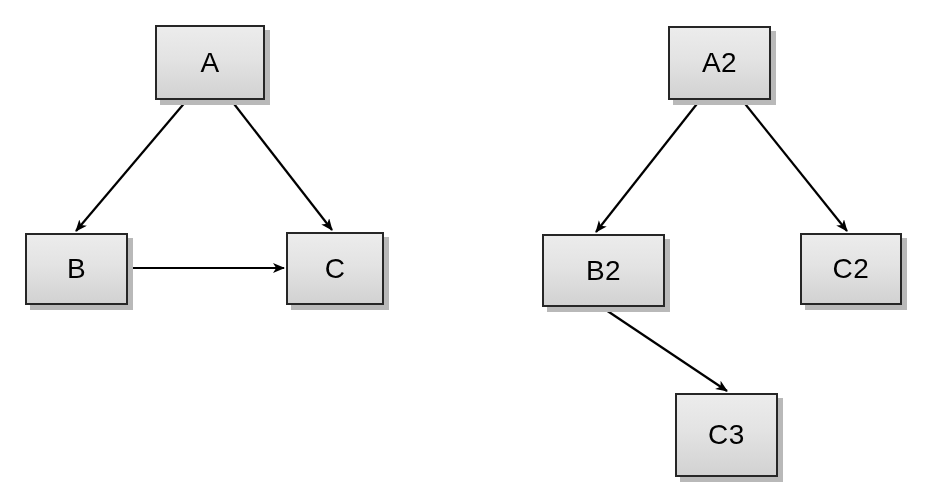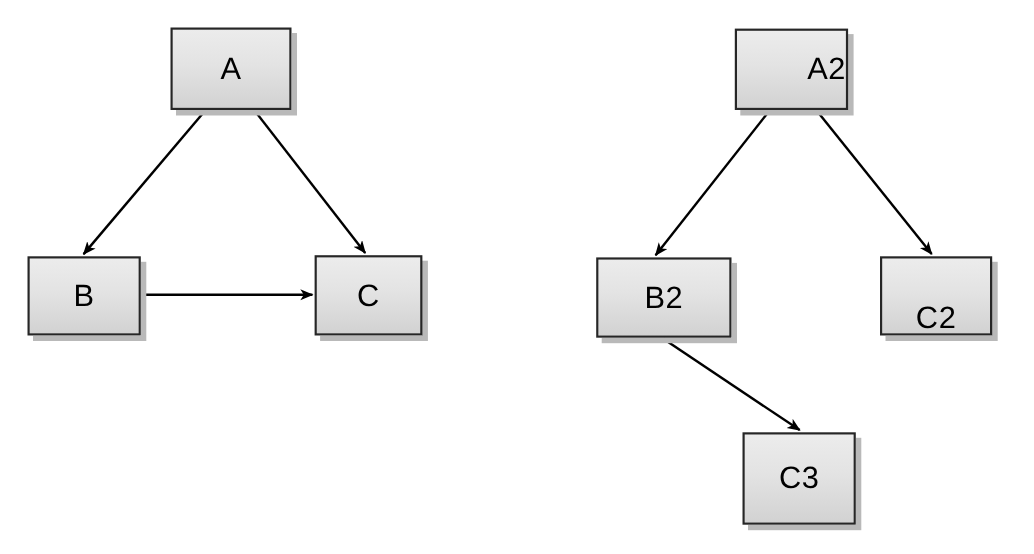--- a/index.html
+++ b/index.html
@@ -68,27 +68,27 @@
   <div id="nodes-group">
       <div class="node" style="left: 155px; top: 25px; width: 110px; height: 75px;">
         <span class="node-label">A</span>
       </div>
       <div class="node" style="left: 25px; top: 233px; width: 103px; height: 72px;">
         <span class="node-label">B</span>
       </div>
       <div class="node" style="left: 286px; top: 232px; width: 98px; height: 73px;">
         <span class="node-label">C</span>
       </div>
-      <div class="node" style="left: 668px; top: 26px; width: 103px; height: 74px; justify-content: flex-end;">
+      <div class="node" style="left: 668px; top: 26px; width: 103px; height: 74px;">
         <span class="node-label">A2</span>
       </div>
       <div class="node" style="left: 542px; top: 234px; width: 123px; height: 73px; align-items: center;">
         <span class="node-label">B2</span>
       </div>
-      <div class="node" style="left: 800px; top: 233px; width: 102px; height: 72px; align-items: flex-end;">
+      <div class="node" style="left: 800px; top: 233px; width: 102px; height: 72px;">
         <span class="node-label">C2</span>
       </div>
       <div class="node" style="left: 675px; top: 393px; width: 103px; height: 84px;">
         <span class="node-label">C3</span>
       </div>
     </div>
 
 </div>
 
 </body></html>

